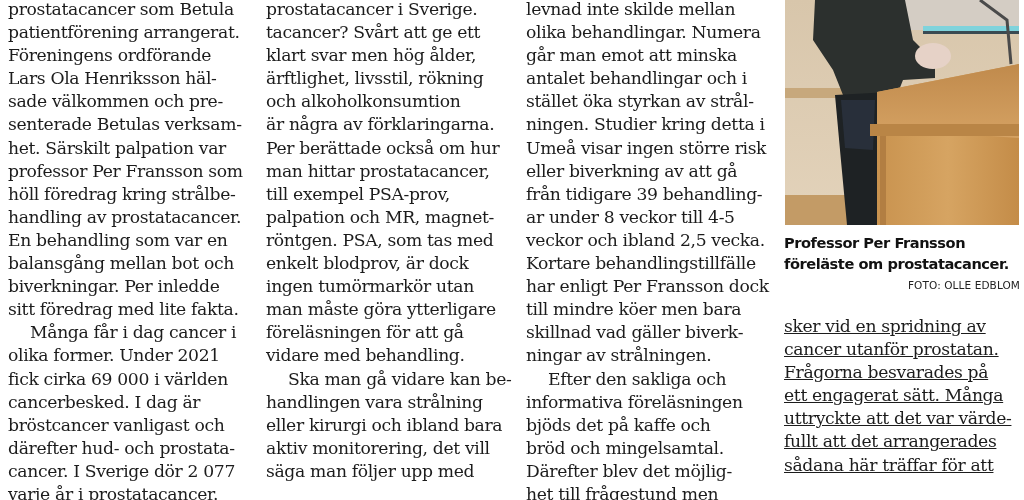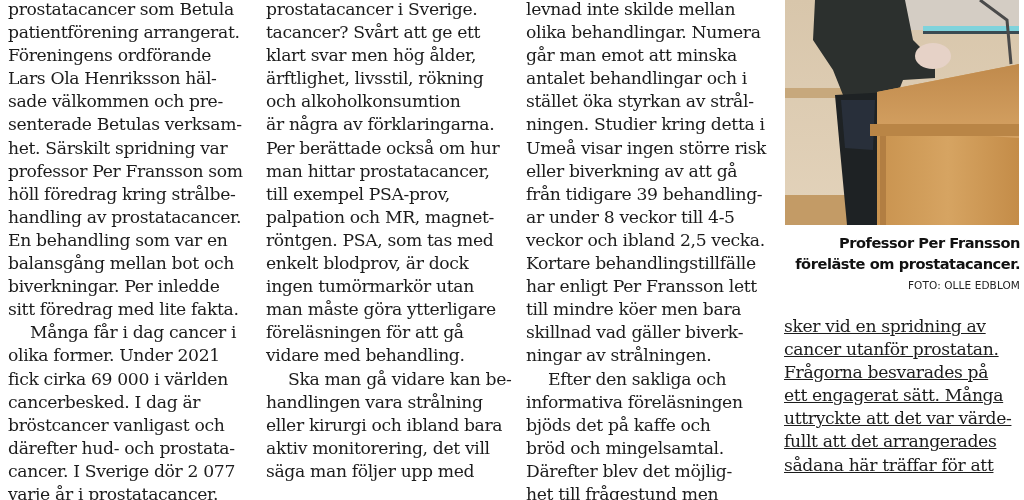--- a/index.html
+++ b/index.html
@@ -25,38 +25,38 @@
   .photo {
     position: absolute; left: 785px; top: 0; width: 234px; height: 225px;
     overflow: hidden; background: #d9c7ad;
   }
   .caption {
     position: absolute; left: 784px; top: 232px; width: 236px;
     font-family: "DejaVu Sans", "Liberation Sans", sans-serif;
   }
   .caption .cap-text {
     font-size: 14.6px; line-height: 21px; font-weight: bold;
-    color: #111; letter-spacing: -0.45px; white-space: nowrap; text-align: right;
+    color: #111; letter-spacing: -0.45px; white-space: nowrap;
   }
   .caption .credit {
     text-align: right; font-size: 10.5px; line-height: 16px;
     color: #222; letter-spacing: 0.1px; margin-top: 3px;
   }
 </style>
 </head>
 <body>
 
 <div class="col" id="col1">
     <span class="ln">prostatacancer som Betula</span>
     <span class="ln">patientförening arrangerat.</span>
     <span class="ln">Föreningens ordförande</span>
     <span class="ln">Lars Ola Henriksson häl-</span>
     <span class="ln">sade välkommen och pre-</span>
     <span class="ln">senterade Betulas verksam-</span>
-    <span class="ln">het. Särskilt spridning var</span>
+    <span class="ln">het. Särskilt palpation var</span>
     <span class="ln">professor Per Fransson som</span>
     <span class="ln">höll föredrag kring strålbe-</span>
     <span class="ln">handling av prostatacancer.</span>
     <span class="ln">En behandling som var en</span>
     <span class="ln">balansgång mellan bot och</span>
     <span class="ln">biverkningar. Per inledde</span>
     <span class="ln">sitt föredrag med lite fakta.</span>
     <span class="ln indent">Många får i dag cancer i</span>
     <span class="ln">olika former. Under 2021</span>
     <span class="ln">fick cirka 69 000 i världen</span>
@@ -95,21 +95,21 @@
     <span class="ln">går man emot att minska</span>
     <span class="ln">antalet behandlingar och i</span>
     <span class="ln">stället öka styrkan av strål-</span>
     <span class="ln">ningen. Studier kring detta i</span>
     <span class="ln">Umeå visar ingen större risk</span>
     <span class="ln">eller biverkning av att gå</span>
     <span class="ln">från tidigare 39 behandling-</span>
     <span class="ln">ar under 8 veckor till 4-5</span>
     <span class="ln">veckor och ibland 2,5 vecka.</span>
     <span class="ln">Kortare behandlingstillfälle</span>
-    <span class="ln">har enligt Per Fransson lett</span>
+    <span class="ln">har enligt Per Fransson dock</span>
     <span class="ln">till mindre köer men bara</span>
     <span class="ln">skillnad vad gäller biverk-</span>
     <span class="ln">ningar av strålningen.</span>
     <span class="ln indent">Efter den sakliga och</span>
     <span class="ln">informativa föreläsningen</span>
     <span class="ln">bjöds det på kaffe och</span>
     <span class="ln">bröd och mingelsamtal.</span>
     <span class="ln">Därefter blev det möjlig-</span>
     <span class="ln">het till frågestund men</span>
   </div>

